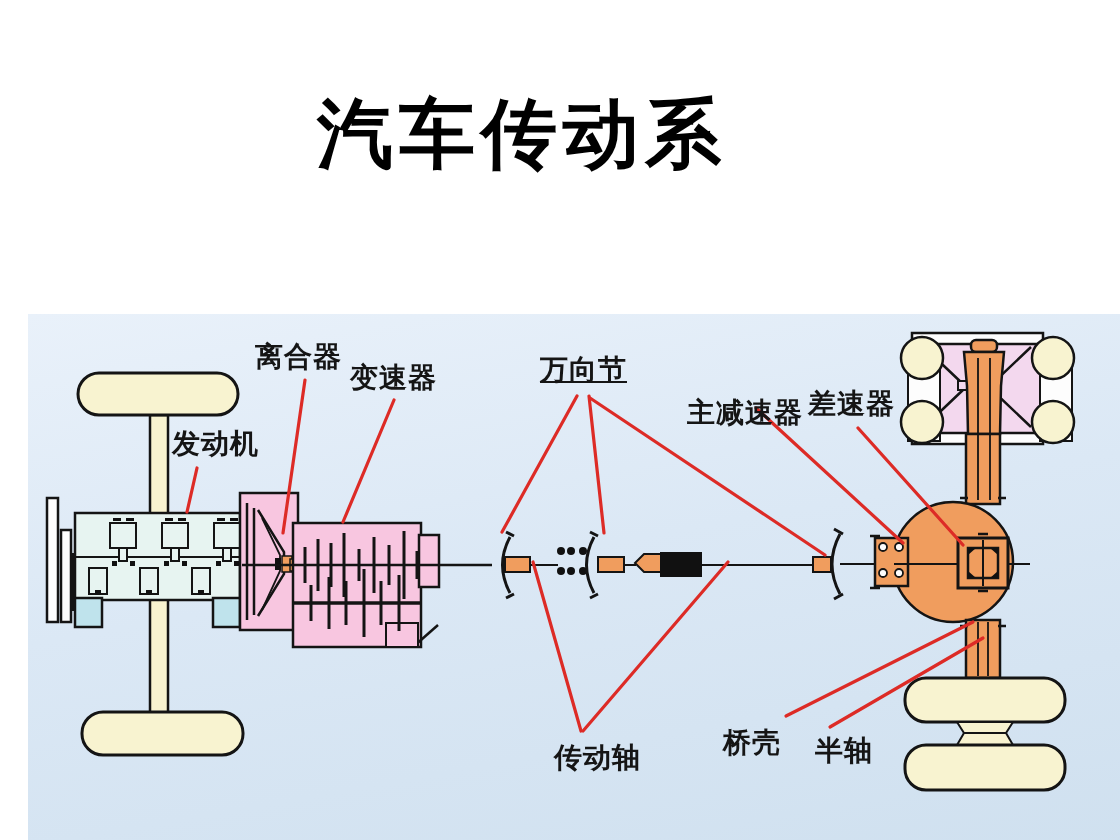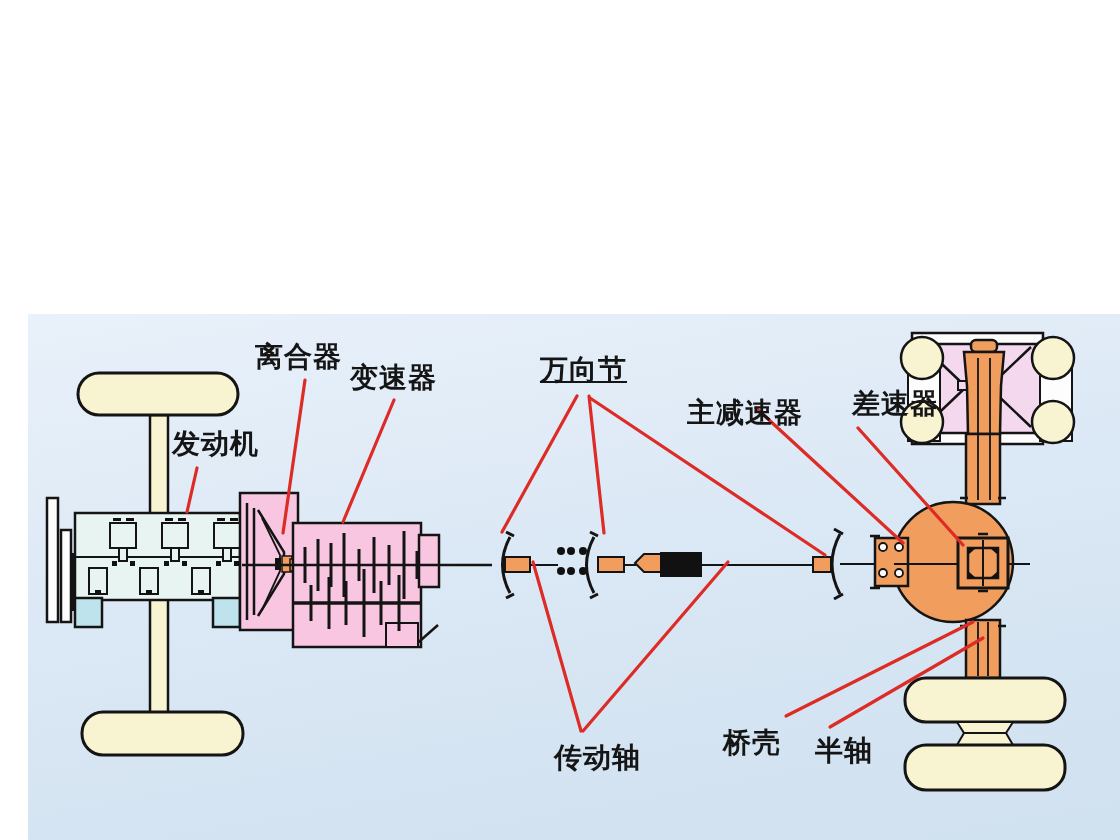--- a/index.html
+++ b/index.html
@@ -22,20 +22,21 @@
   .f-pinkl{fill:var(--c-pink_light);}
   .f-org{fill:var(--c-orange);}
   .f-white{fill:#fdfdfd;}
   .f-blk{fill:#111;}
   .ann{stroke:var(--c-annotation);stroke-width:3.2;stroke-linecap:round;}
 </style>
 </head>
 <body>
 
 <div id="slide">
+  <div id="slide-title">汽车传动系</div>
 
   <div id="diagram-panel">
     <svg width="1092" height="483" viewBox="0 0 1092 483">
 
       <g>
         <rect x="122" y="101" width="18" height="298" class="f-cream ol" stroke-width="2.5"></rect>
       </g>
       <g>
         <rect x="50" y="59" width="160" height="42" rx="21" class="f-cream ol" stroke-width="3"></rect>
       </g>
@@ -214,18 +215,18 @@
         <line x1="758" y1="402" x2="945" y2="308" class="ann"></line>
         <line x1="802" y1="413" x2="955" y2="324" class="ann"></line>
       </g>
     </svg>
 
     <div class="label" style="left:227px;top:29px;">离合器</div>
     <div class="label" style="left:322px;top:50px;">变速器</div>
     <div class="label" style="left:144px;top:118px;font-family:Liberation Mono, monospace;">发动机</div>
     <div class="label" style="left:512px;top:42px;text-decoration:underline;">万向节</div>
     <div class="label" style="left:659px;top:50px;margin-top:35px;">主减速器</div>
-    <div class="label" style="left:824px;top:76px;">差速器</div>
+    <div class="label" style="left:780px;top:76px;">差速器</div>
     <div class="label" style="left:526px;top:430px;">传动轴</div>
     <div class="label" style="left:695px;top:415px;text-align:center;">桥壳</div>
     <div class="label" style="left:787px;top:423px;font-family:Liberation Serif, serif;">半轴</div>
   </div>
 </div>
 
 </body></html>

